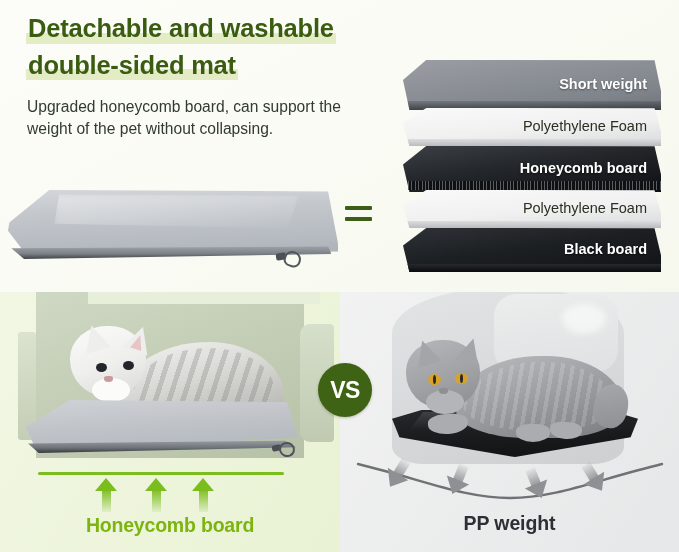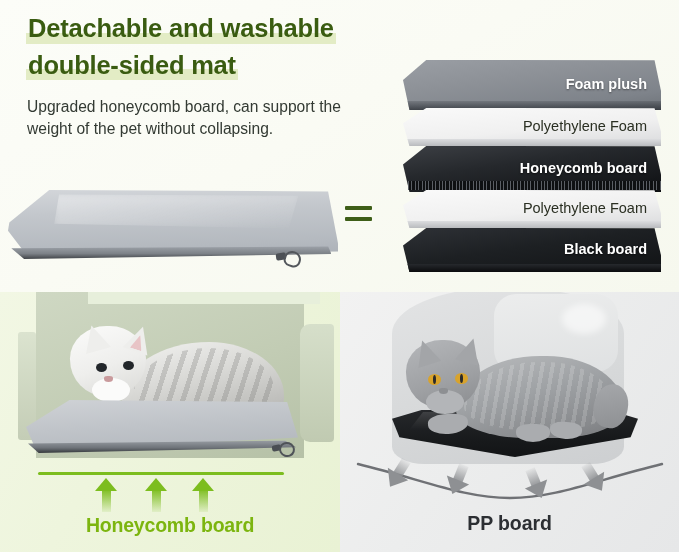--- a/index.html
+++ b/index.html
@@ -661,21 +661,21 @@
 
     <div id="equals-sign">
       <div class="bar b1"></div>
       <div class="bar b2"></div>
     </div>
 
     <div id="layer-stack">
 
       <div class="layer" id="layer-plush">
         <div class="slab"></div>
-        <div class="lbl">Foam plush</div>
+        <div class="lbl">Short weight</div>
       </div>
 
       <div class="layer" id="layer-foam1">
         <div class="slab"></div>
         <div class="lbl">Polyethylene Foam</div>
       </div>
 
       <div class="layer" id="layer-honey">
         <div class="slab"></div>
         <div class="flute"></div>
@@ -787,18 +787,24 @@
       </div>
       <div class="dn-arrow" id="d-arrow-3">
         <div class="shaft"></div>
         <div class="head"></div>
       </div>
       <div class="dn-arrow" id="d-arrow-4">
         <div class="shaft"></div>
         <div class="head"></div>
       </div>
 
-      <div id="label-pp">PP board</div>
+      <div id="label-pp">PP weight</div>
     </div>
 
+    <div id="vs-badge" style="position:absolute; left:318px; top:71px; width:54px; height:54px;
+                border-radius:50%; background:#3f6315;
+                display:flex; align-items:center; justify-content:center;
+                box-shadow:0 1px 3px rgba(0,0,0,0.22); z-index:20;">
+      <span style="color:#ffffff; font-size:23px; font-weight:bold; letter-spacing:-0.5px;">VS</span>
+    </div>
 
   </div>
 </div>
 
 </body></html>

